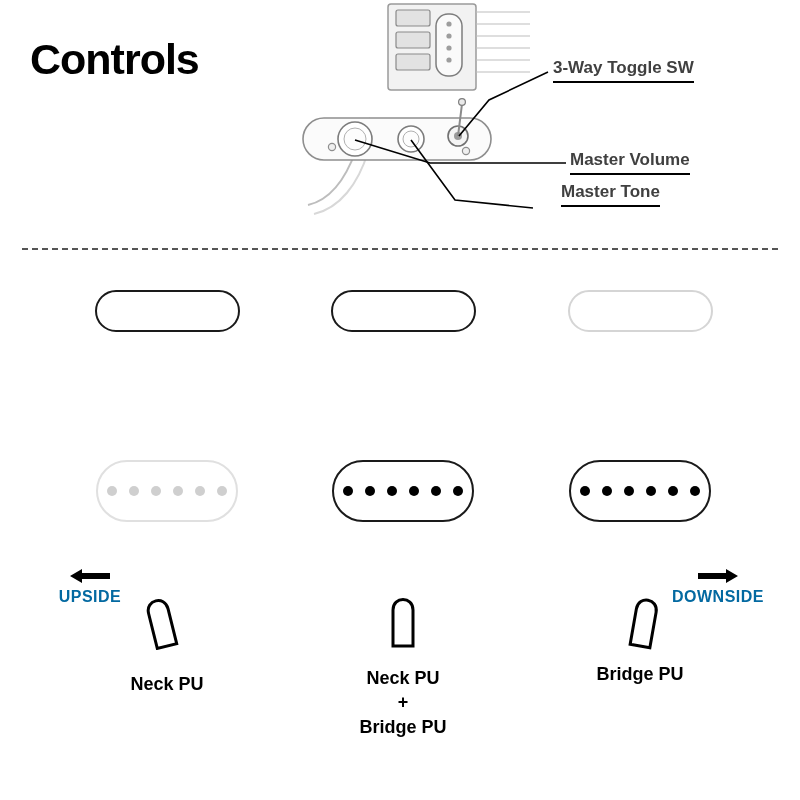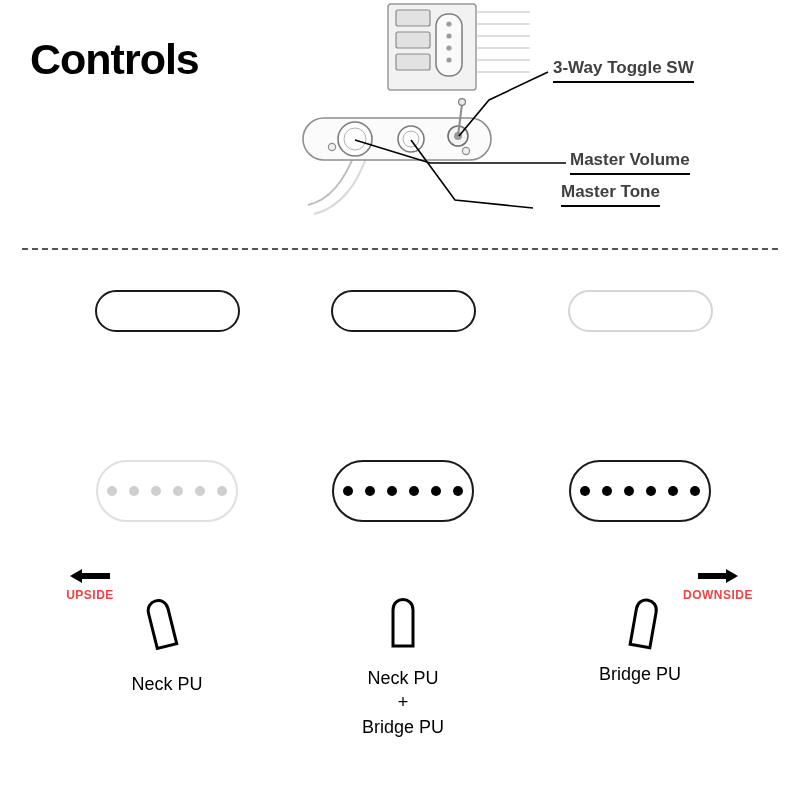--- a/index.html
+++ b/index.html
@@ -118,37 +118,37 @@
   
   .lever-wrap { height: 80px; margin-top: 58px; position: relative; }
   .lever {
     position: absolute;
     left: 50%;
     top: 0;
     transform: translateX(-50%);
   }
 
   .pu-label {
-    font-weight: normal;
+    font-weight: bold;
     font-size: 18px;
     line-height: 1.35;
     margin-top: 6px;
     color: #000000;
   }
   #col-1 .pu-label { margin-top: 12px; }
   #col-3 .pu-label { margin-top: 2px; }
 
   
   .dir {
     position: absolute;
     text-align: center;
     font-weight: bold;
-    font-size: 12px;
+    font-size: 16px;
     letter-spacing: 0.5px;
-    color: #ef4444;
+    color: #0369a1;
   }
   #dir-up { left: 50px; top: 568px; width: 80px; }
   #dir-down { left: 668px; top: 568px; width: 100px; }
   .dir .arrow-row { height: 20px; }
   .dir svg { display: block; margin: 0 auto; }
 </style>
 </head>
 <body>
 
 <div class="title">

